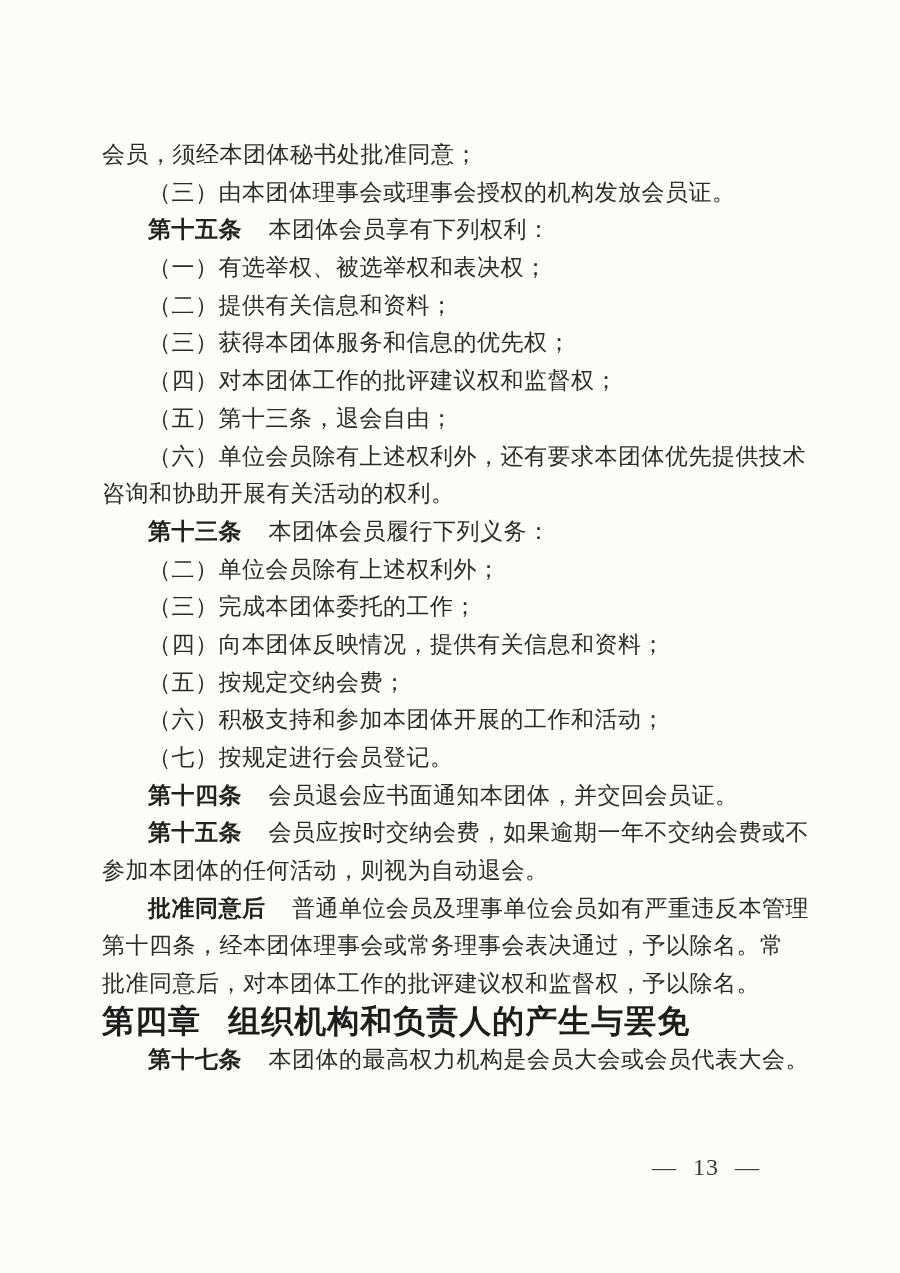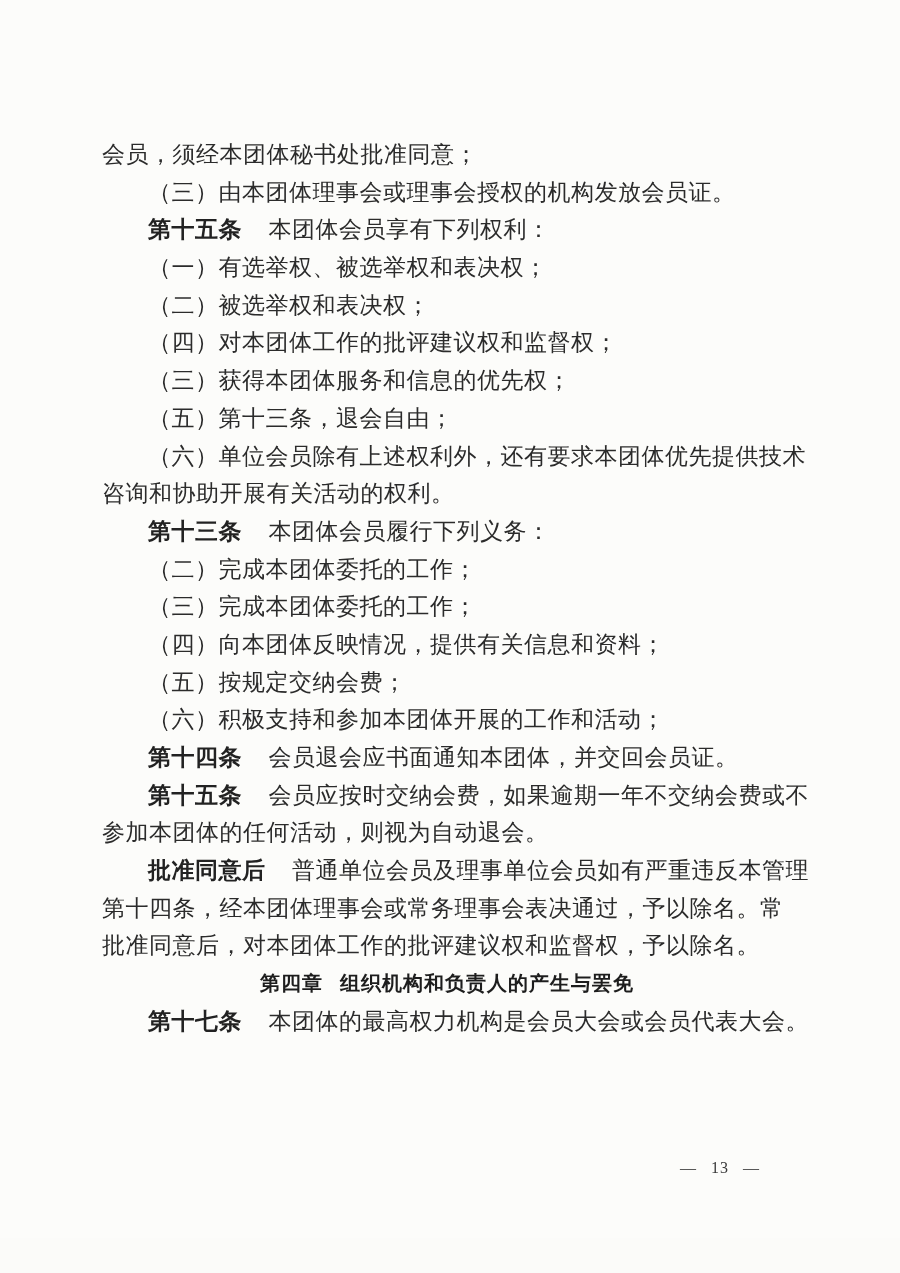--- a/index.html
+++ b/index.html
@@ -35,67 +35,68 @@
   }
   .line.indent {
     text-indent: 46px;
   }
   .art {
     font-weight: 700;
     margin-right: 1.15em;
     color: #222222;
   }
   .line.chapter {
-    text-align: center;
+    text-align: left;
     text-indent: 0;
     font-family: "Liberation Sans", "DejaVu Sans", sans-serif;
     font-weight: 700;
-    font-size: 20px;
+    font-size: 32px;
     color: #1d1d1d;
     letter-spacing: 1px;
   }
   .line.chapter .art {
     margin-right: 0.85em;
     color: #1d1d1d;
   }
   .line.chapter .chapter-title {
     font-weight: 700;
   }
   .folio {
     position: absolute;
     top: 1149px;
     right: 140px;
-    font-size: 16px;
+    font-size: 24px;
     line-height: 37px;
     color: #3a3a3a;
     word-spacing: 9px;
     letter-spacing: 1px;
   }
 </style>
 </head>
 <body>
 
 <div class="sheet" style="background: rgb(252, 252, 250);">
   <main class="textblock" style="color: rgb(43, 43, 43);">
       <div class="line"><span class="line-text">会员，须经本团体秘书处批准同意；</span></div>
       <div class="line indent"><span class="line-text">（三）由本团体理事会或理事会授权的机构发放会员证。</span></div>
       <div class="line indent"><b class="art">第十五条</b><span class="line-text">本团体会员享有下列权利：</span></div>
       <div class="line indent"><span class="line-text">（一）有选举权、被选举权和表决权；</span></div>
-      <div class="line indent"><span class="line-text">（二）被选举权和表决权；</span></div>
+      <div class="line indent"><span class="line-text">（二）提供有关信息和资料；</span></div>
+      <div class="line indent"><span class="line-text">（三）获得本团体服务和信息的优先权；</span></div>
       <div class="line indent"><span class="line-text">（四）对本团体工作的批评建议权和监督权；</span></div>
-      <div class="line indent"><span class="line-text">（三）获得本团体服务和信息的优先权；</span></div>
       <div class="line indent"><span class="line-text">（五）第十三条，退会自由；</span></div>
       <div class="line indent"><span class="line-text">（六）单位会员除有上述权利外，还有要求本团体优先提供技术</span></div>
       <div class="line"><span class="line-text">咨询和协助开展有关活动的权利。</span></div>
       <div class="line indent"><b class="art">第十三条</b><span class="line-text">本团体会员履行下列义务：</span></div>
-      <div class="line indent"><span class="line-text">（二）完成本团体委托的工作；</span></div>
+      <div class="line indent"><span class="line-text">（二）单位会员除有上述权利外；</span></div>
       <div class="line indent"><span class="line-text">（三）完成本团体委托的工作；</span></div>
       <div class="line indent"><span class="line-text">（四）向本团体反映情况，提供有关信息和资料；</span></div>
       <div class="line indent"><span class="line-text">（五）按规定交纳会费；</span></div>
       <div class="line indent"><span class="line-text">（六）积极支持和参加本团体开展的工作和活动；</span></div>
+      <div class="line indent"><span class="line-text">（七）按规定进行会员登记。</span></div>
       <div class="line indent"><b class="art">第十四条</b><span class="line-text">会员退会应书面通知本团体，并交回会员证。</span></div>
       <div class="line indent"><b class="art">第十五条</b><span class="line-text">会员应按时交纳会费，如果逾期一年不交纳会费或不</span></div>
       <div class="line"><span class="line-text">参加本团体的任何活动，则视为自动退会。</span></div>
       <div class="line indent"><b class="art">批准同意后</b><span class="line-text">普通单位会员及理事单位会员如有严重违反本管理</span></div>
       <div class="line"><span class="line-text">第十四条，经本团体理事会或常务理事会表决通过，予以除名。常</span></div>
       <div class="line"><span class="line-text">批准同意后，对本团体工作的批评建议权和监督权，予以除名。</span></div>
       <div class="line chapter"><b class="art">第四章</b><span class="chapter-title">组织机构和负责人的产生与罢免</span></div>
       <div class="line indent"><b class="art">第十七条</b><span class="line-text">本团体的最高权力机构是会员大会或会员代表大会。</span></div>
     </main>
   <div class="folio">— 13 —</div>

